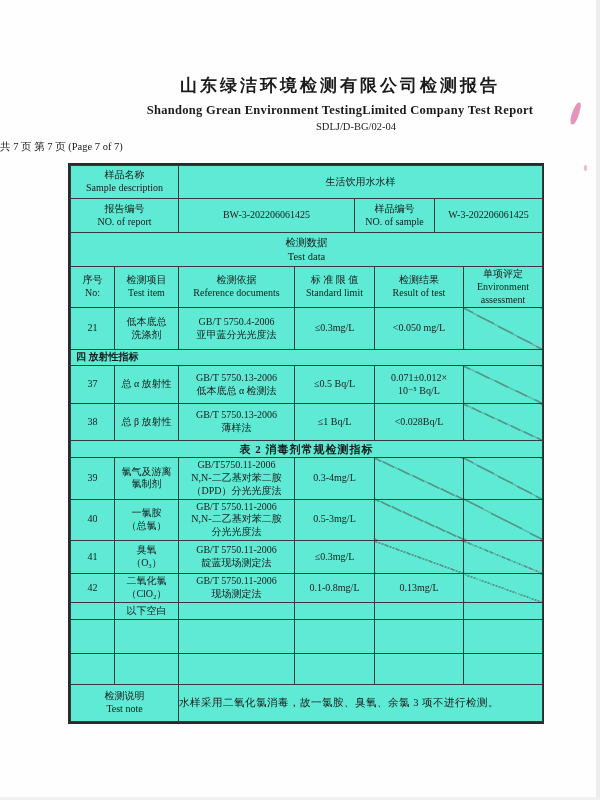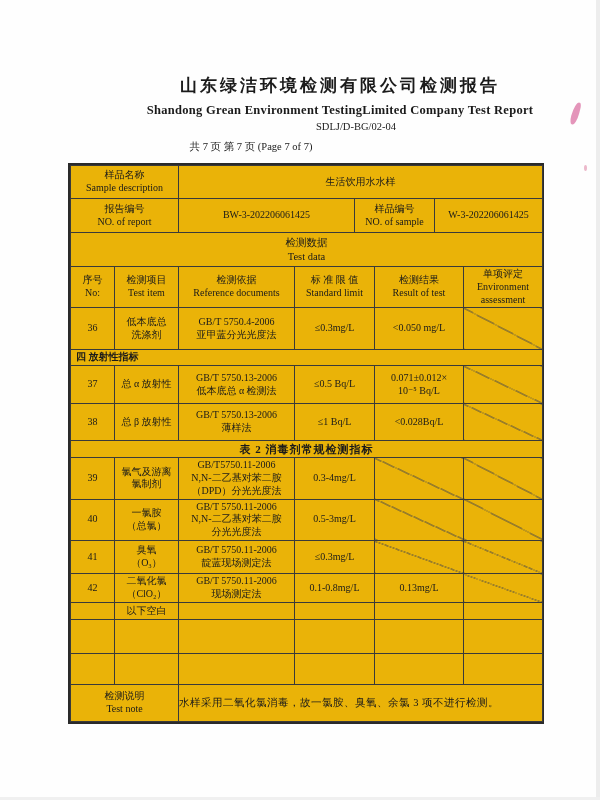--- a/index.html
+++ b/index.html
@@ -7,28 +7,28 @@
     position:relative; width:600px; height:800px; background:#fefefe;
     font-family:"Liberation Serif","DejaVu Serif",serif; color:#1a1a1a; overflow:hidden;
   }
   .edge-right { position:absolute; top:0; right:0; width:4px; height:100%; background:#ededed; }
   .edge-bottom { position:absolute; bottom:0; left:0; width:100%; height:3px; background:#f0f0f0; }
 
   .doc-header { position:absolute; top:74px; left:0; width:100%; text-align:center;padding-left:40px; }
   .doc-title { font-size:17px; font-weight:bold; letter-spacing:3px; }
   .doc-subtitle { font-size:12.5px; font-weight:bold; margin-top:6px; letter-spacing:0.3px; }
   .doc-code { font-size:10.5px; margin-top:3px;margin-left:32px; }
-  .page-info { position:absolute; top:140px; left:0; width:100%; text-align:center; padding-right:98px; box-sizing:border-box; font-size:10.5px; }
+  .page-info { position:absolute; top:140px; left:0; width:100%; text-align:left; padding-right:98px; box-sizing:border-box; font-size:10.5px; }
 
   .mark1 { position:absolute; left:572px; top:102px; width:7px; height:23px;
            background:#d8689c; opacity:.7; border-radius:70% 30% 60% 40%; transform:rotate(15deg); }
   .mark2 { position:absolute; left:584px; top:165px; width:3px; height:6px;
            background:#e08aa8; opacity:.6; border-radius:50%; }
 
-  .doc-table { position:absolute; left:68px; top:163px; width:476px; border:2px solid #2a2a2a; box-sizing:border-box; background:#eab308; }
+  .doc-table { position:absolute; left:68px; top:163px; width:476px; border:2px solid #2a2a2a; box-sizing:border-box; background:#5eead4; }
   table { border-collapse:collapse; width:472px; table-layout:fixed; }
   td { border:1px solid #3a3a3a; text-align:center; vertical-align:middle;
        font-size:10px; line-height:1.28; padding:1px 2px; white-space:pre-line; overflow:hidden; }
   .t2 { margin-top:-1px; }
   .band td { text-align:left; font-weight:bold; padding-left:5px; }
   .center-band td { text-align:center; font-weight:bold; font-size:11px; letter-spacing:1px; }
   .note-cell { text-align:left; padding-left:0; font-size:10.5px; letter-spacing:0.5px; }
   .slash { background-image:linear-gradient(to right top, transparent 49.5%, #4a4a4a 49.5%, #4a4a4a 50.6%, transparent 50.6%); }
   .hdr td { font-size:10px; }
   
@@ -105,21 +105,21 @@
         <td>标 准 限 值
 Standard limit</td>
         <td>检测结果
 Result of test</td>
         <td>单项评定
 Environment
 assessment</td>
       </tr>
 
       <tr class="r36">
-        <td>36</td>
+        <td>21</td>
         <td>低本底总
 洗涤剂</td>
         <td>GB/T 5750.4-2006
 亚甲蓝分光光度法</td>
         <td>≤0.3mg/L</td>
         <td>&lt;0.050 mg/L</td>
         <td class="slash"></td>
       </tr>
 
       <tr class="b1 band">

